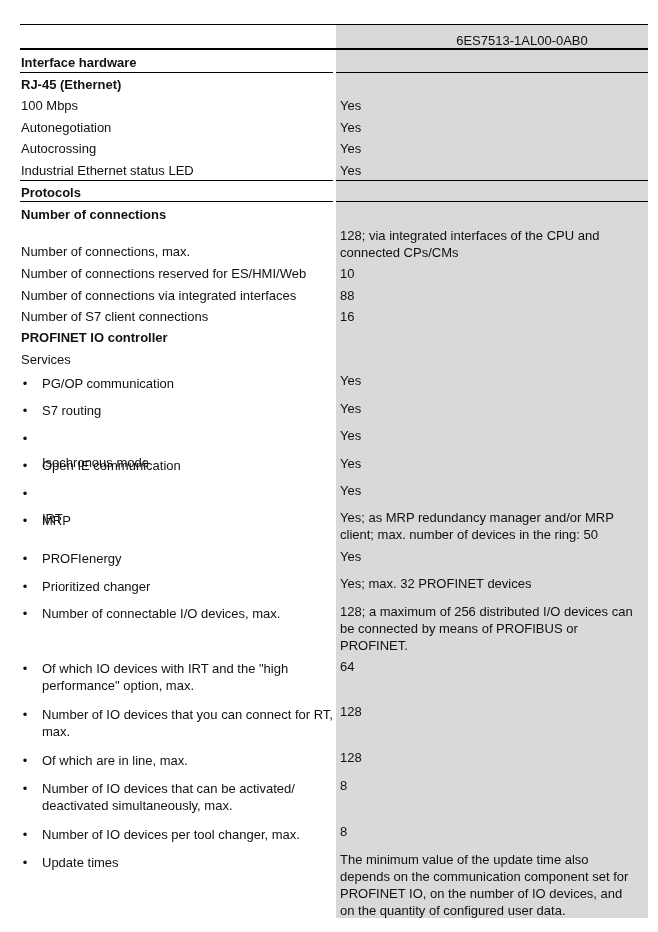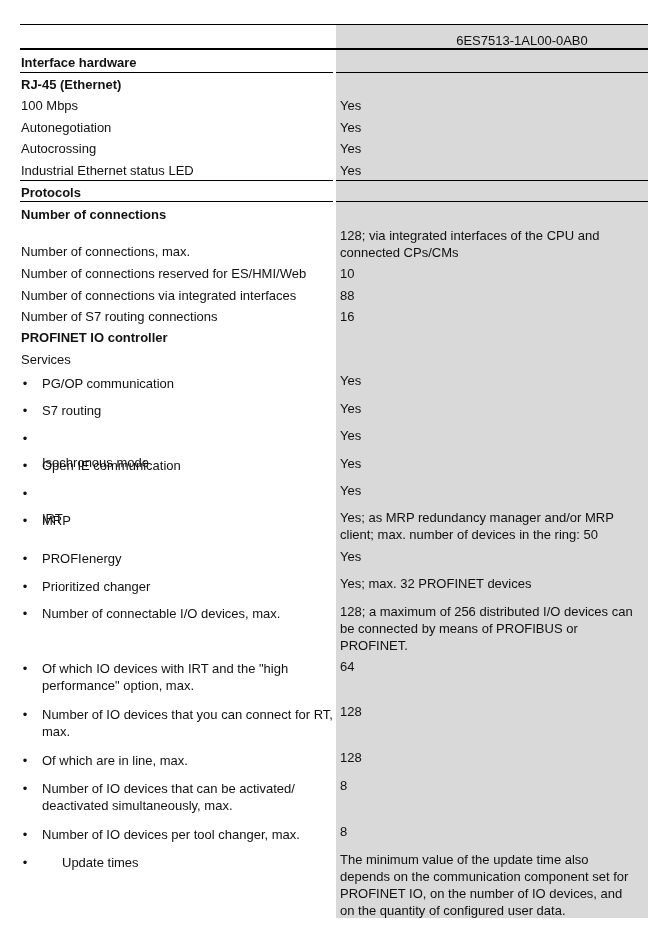--- a/index.html
+++ b/index.html
@@ -45,21 +45,21 @@
 
 <div class="t lbl b" style="top:184px;">Protocols</div>
 <div class="t lbl b" style="top:206px;">Number of connections</div>
 
 <div class="t lbl" style="top:243px;">Number of connections, max.</div>
 <div class="t val" style="top:227px;">128; via integrated interfaces of the CPU and connected CPs/CMs</div>
 <div class="t lbl" style="top:265px;">Number of connections reserved for ES/HMI/Web</div>
 <div class="t val" style="top:265px;">10</div>
 <div class="t lbl" style="top:287px;">Number of connections via integrated interfaces</div>
 <div class="t val" style="top:287px;">88</div>
-<div class="t lbl" style="top:308px;">Number of S7 routing connections</div>
+<div class="t lbl" style="top:308px;">Number of S7 client connections</div>
 <div class="t val" style="top:308px;">16</div>
 
 <div class="t lbl b" style="top:329px;">PROFINET IO controller</div>
 <div class="t lbl" style="top:351px;">Services</div>
 
 <span class="bullet" style="top:375px;">•</span>
 <div class="t item" style="top:375px;">PG/OP communication</div>
 <div class="t val" style="top:372px;">Yes</div>
 
 <span class="bullet" style="top:402px;">•</span>
@@ -108,14 +108,14 @@
 
 <span class="bullet" style="top:780px;">•</span>
 <div class="t item" style="top:780px;">Number of IO devices that can be activated/ deactivated simultaneously, max.</div>
 <div class="t val" style="top:777px;">8</div>
 
 <span class="bullet" style="top:826px;">•</span>
 <div class="t item" style="top:826px;">Number of IO devices per tool changer, max.</div>
 <div class="t val" style="top:823px;">8</div>
 
 <span class="bullet" style="top:854px;">•</span>
-<div class="t item" style="top:854px;margin-left:20px;">Update times</div>
+<div class="t item" style="top:854px;">Update times</div>
 <div class="t val" style="top:851px;">The minimum value of the update time also depends on the communication component set for PROFINET IO, on the number of IO devices, and on the quantity of configured user data.</div>
 
 </body></html>

